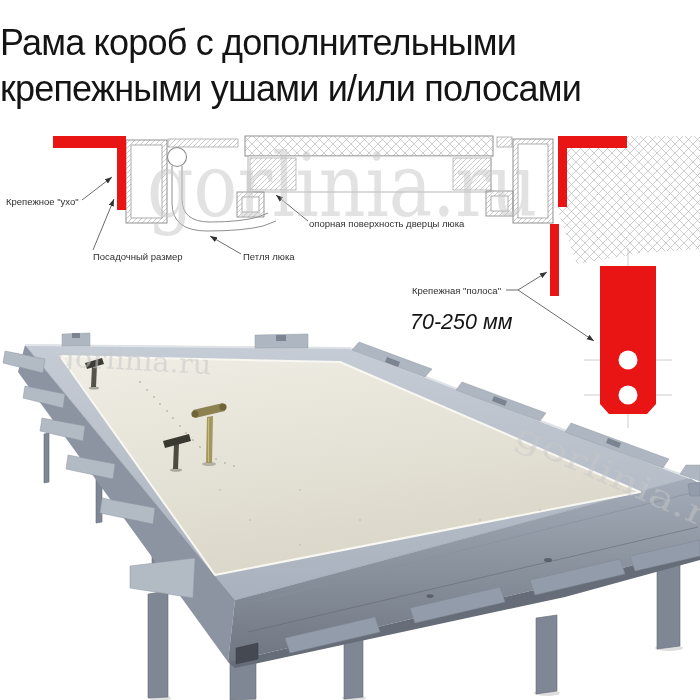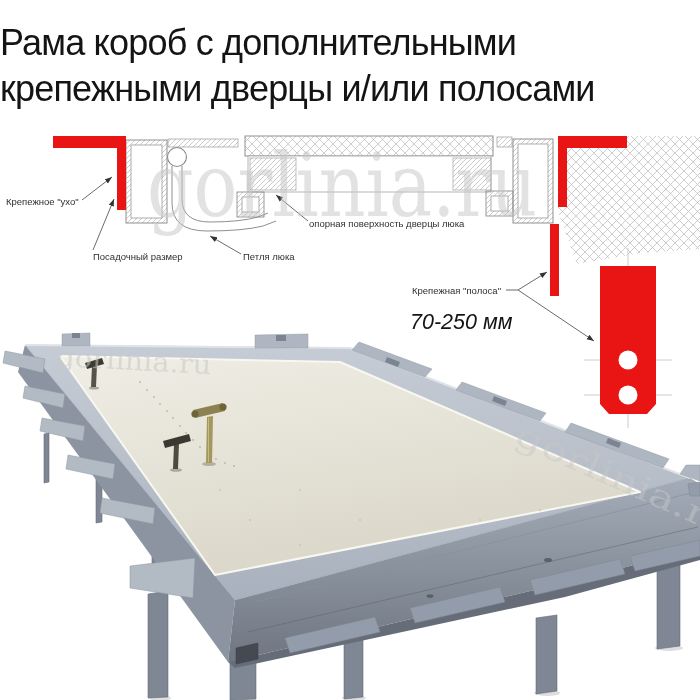--- a/index.html
+++ b/index.html
@@ -14,21 +14,21 @@
   .leader{stroke:#5a5a5a;stroke-width:0.9;fill:none;}
   .lbl{font-family:"Liberation Sans",sans-serif;font-size:9.5px;fill:#2f2f2f;}
   .lbl-big{font-family:"Liberation Sans",sans-serif;font-size:21.5px;font-style:italic;fill:#141414;}
   .wm{font-family:"DejaVu Serif",serif;fill:#c7c7c7;}
 </style>
 </head>
 <body>
 
 <div class="title">
   <div>Рама короб с дополнительными</div>
-  <div>крепежными дверцы и/или полосами</div>
+  <div>крепежными ушами и/или полосами</div>
 </div>
 
 <svg id="scene" width="700" height="700" viewBox="0 0 700 700">
   <defs>
     <pattern id="hatchD" width="5" height="5" patternUnits="userSpaceOnUse">
       <path d="M0,5 L5,0 M-1.25,1.25 L1.25,-1.25 M3.75,6.25 L6.25,3.75" stroke="#b6b6b6" stroke-width="0.7"></path>
     </pattern>
     <pattern id="hatchX" width="9" height="9" patternUnits="userSpaceOnUse">
       <path d="M0,9 L9,0 M-2,2 L2,-2 M7,11 L11,7 M0,0 L9,9 M-2,7 L2,11 M7,-2 L11,2" stroke="#b9b9b9" stroke-width="0.7"></path>
     </pattern>

